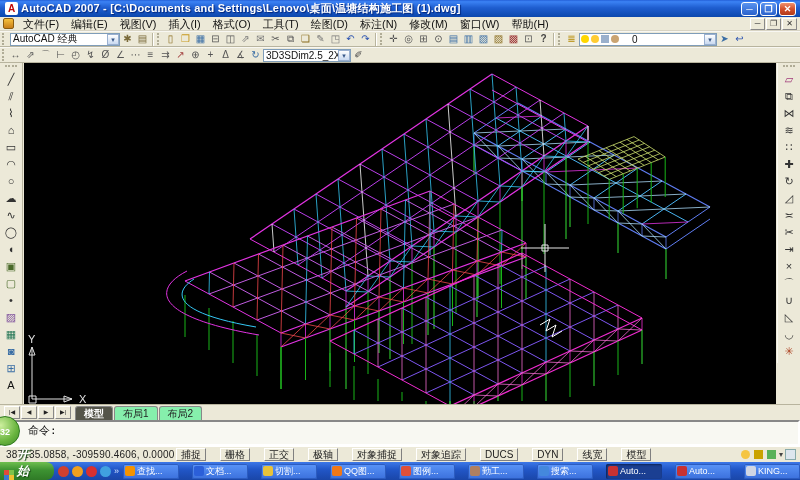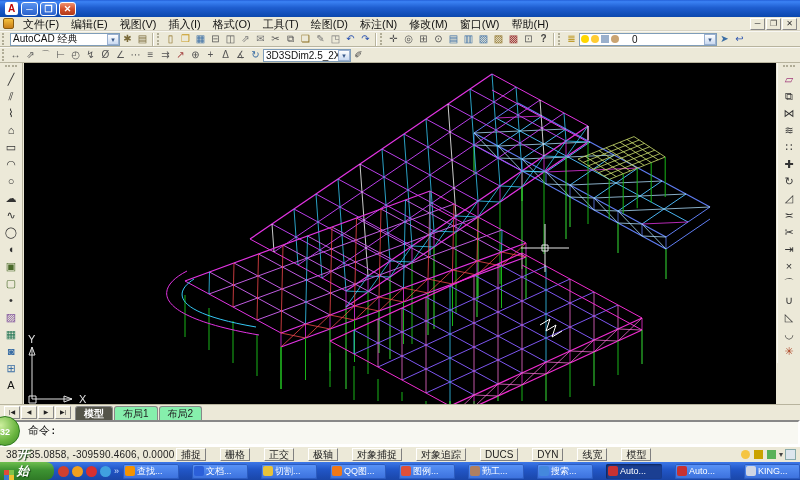--- a/index.html
+++ b/index.html
@@ -110,20 +110,21 @@
   .systray .mini { width:9px; height:9px; border-radius:50%; }
   .clock { color:#fff; font-size:10px; margin-left:2px; }
 </style>
 </head>
 <body>
 
 <div id="screen">
 
   <div class="titlebar">
     <div class="app-ico">A</div>
+    <div class="t-text">AutoCAD 2007 - [C:\Documents and Settings\Lenovo\桌面\温塘结构施工图 (1).dwg]</div>
     <div class="winbtns">
       <div class="wbtn">─</div>
       <div class="wbtn">❐</div>
       <div class="wbtn close">✕</div>
     </div>
   </div>
 
   <div class="menubar">
     <div class="doc-ico"></div>
     <div style="display:flex;">

